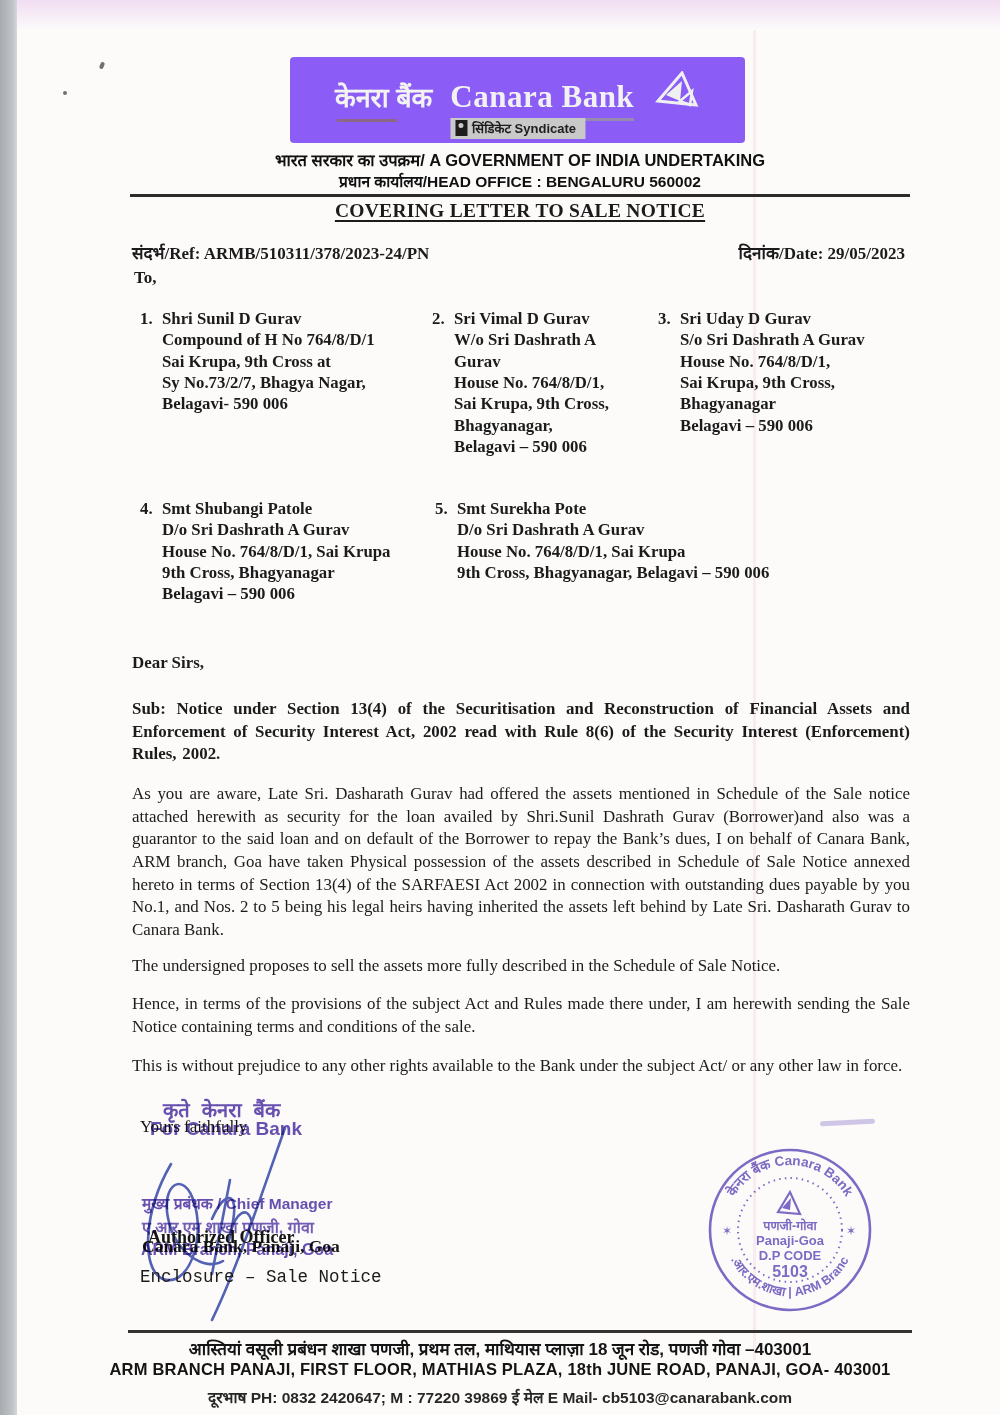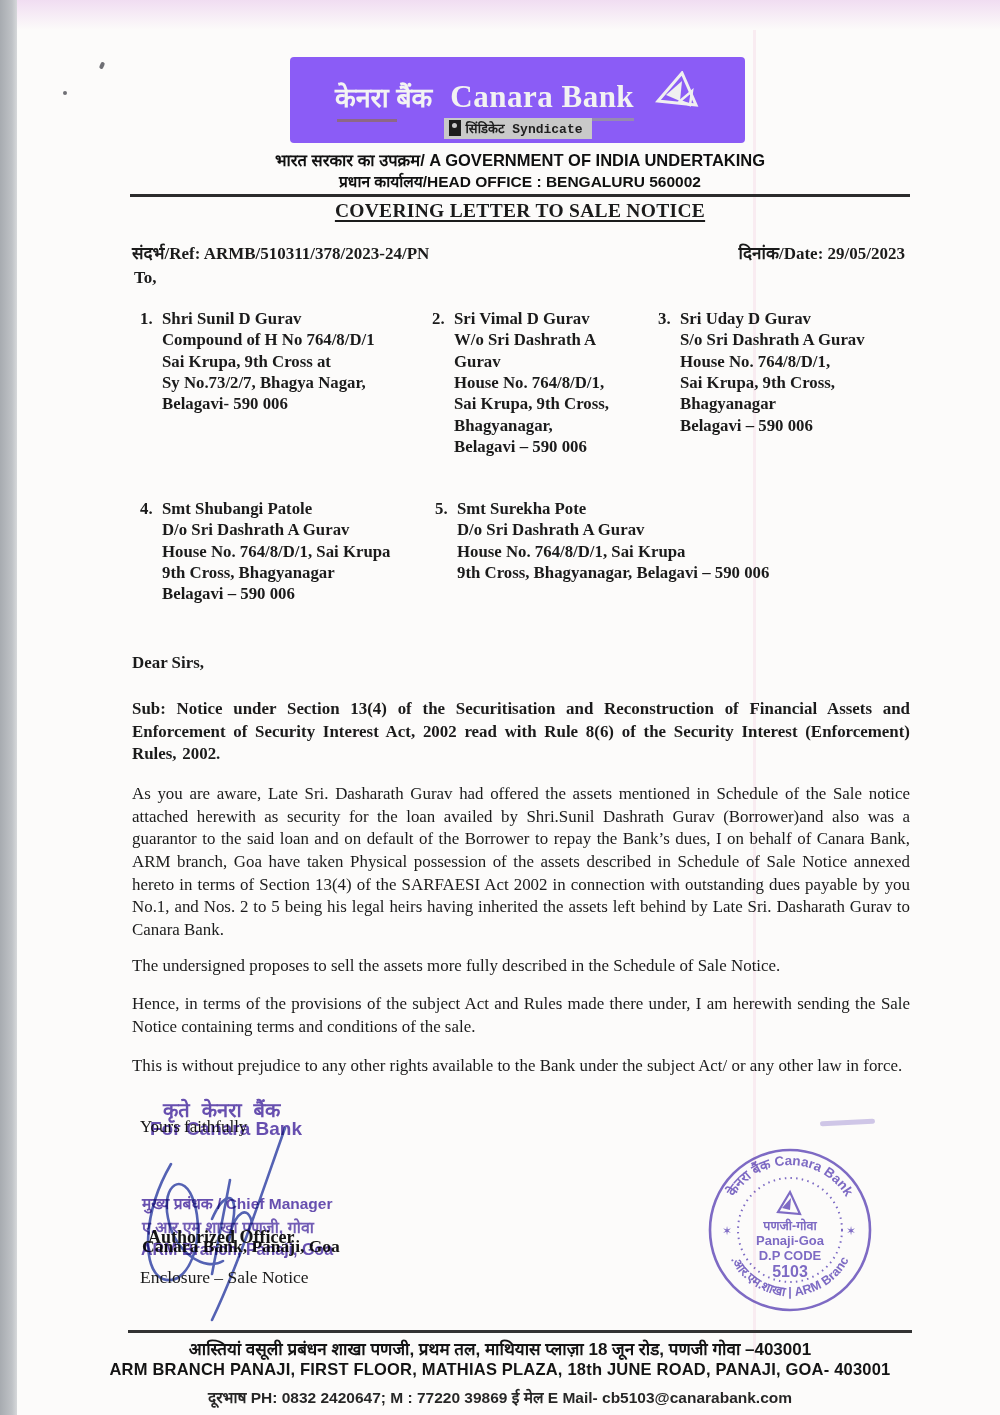--- a/index.html
+++ b/index.html
@@ -24,21 +24,21 @@
   .banner-row { position:absolute; left:0; top:8px; width:100%; display:flex;
     justify-content:center; align-items:baseline; gap:18px; }
   .logo-hi { font-family:"Liberation Sans","DejaVu Sans",sans-serif; font-weight:700;
     font-size:27px; color:#f3f3f3; position:relative; }
   .logo-hi .subbar { position:absolute; left:2px; bottom:-7px; width:60px; height:3px; background:#8d6a6a; opacity:.8; }
   .logo-en { font-family:"Liberation Serif","DejaVu Serif",serif; font-weight:600;
     font-size:31px; color:#f2f2f2; position:relative; letter-spacing:.5px; }
   .logo-en .subbar { position:absolute; right:0; bottom:-6px; width:128px; height:3px; background:#9a9a9a; opacity:.75; }
   .tri-logo { position:relative; top:6px; }
   .synd-badge { position:absolute; left:50%; transform:translateX(-50%); bottom:4px;
-    background:#c9c9c9; color:#1d1d1d; font-family:Liberation Mono, monospace;
+    background:#c9c9c9; color:#1d1d1d; font-family:Liberation Sans, sans-serif;
     font-weight:700; font-size:13px; padding:1px 9px 2px 22px; white-space:nowrap; }
   .synd-icon { position:absolute; left:5px; top:2px; width:12px; height:16px; background:#1d1d1d; }
   .synd-icon:after { content:""; position:absolute; left:3px; top:3px; width:5px; height:5px;
     background:#c9c9c9; border-radius:50%; }
 
   .center-line { position:absolute; left:132px; width:776px; text-align:center;
     font-family:"Liberation Sans","DejaVu Sans",sans-serif; font-weight:700; color:#101010; }
   .undertaking { top:148px; font-size:16.5px; }
   .head-office { top:170px; font-size:15.5px; }
   .rule { position:absolute; left:130px; top:194px; width:780px; height:3px; background:#2b2b2b; }
@@ -77,21 +77,21 @@
   .st-for { left:150px; top:1118px; font-size:19px; }
   .st-mgr { left:142px; top:1192px; font-size:15.5px; }
   .officer { left:148px; top:1207px; font-size:18px; font-weight:700;margin-top:20px; }
   .st-branch-hi { left:142px; top:1216px; font-size:16px; opacity:.85; }
   .org { left:142px; top:1236px; font-size:17.5px; font-weight:700; }
   .st-branch-en { left:141px; top:1241px; font-size:16px; }
   .sig-svg { position:absolute; left:133px; top:1122px; mix-blend-mode:multiply; }
   .round-stamp { position:absolute; left:700px; top:1138px; mix-blend-mode:multiply; opacity:.93; }
   .stamp-smudge { position:absolute; left:820px; top:1120px; width:55px; height:5px;
     background:#7a64c2; opacity:.35; transform:rotate(-3deg); border-radius:3px; }
-  .enclosure { position:absolute; left:140px; top:1267px; font-size:17.5px; }
+  .enclosure { position:absolute; left:140px; top:1267px; font-size:17.5px;font-family:Liberation Mono, monospace; }
 
   
   .f-rule { position:absolute; left:128px; top:1330px; width:784px; height:2.5px; background:#333; }
   .footer-line { position:absolute; left:60px; width:880px; text-align:center;
     font-family:"Liberation Sans","DejaVu Sans",sans-serif; font-weight:600; color:#141414; }
   .f-hi { top:1337px; font-size:17px; }
   .f-en { top:1360px; font-size:16.5px; letter-spacing:.2px; }
   .f-contact { top:1386px; font-size:15.5px; opacity:.92; }
 </style>
 </head>

